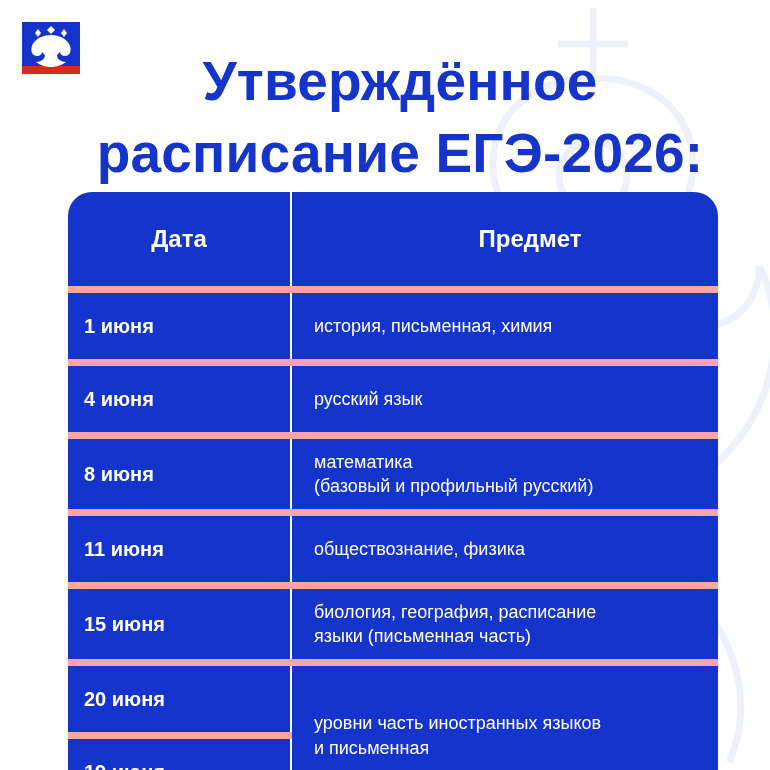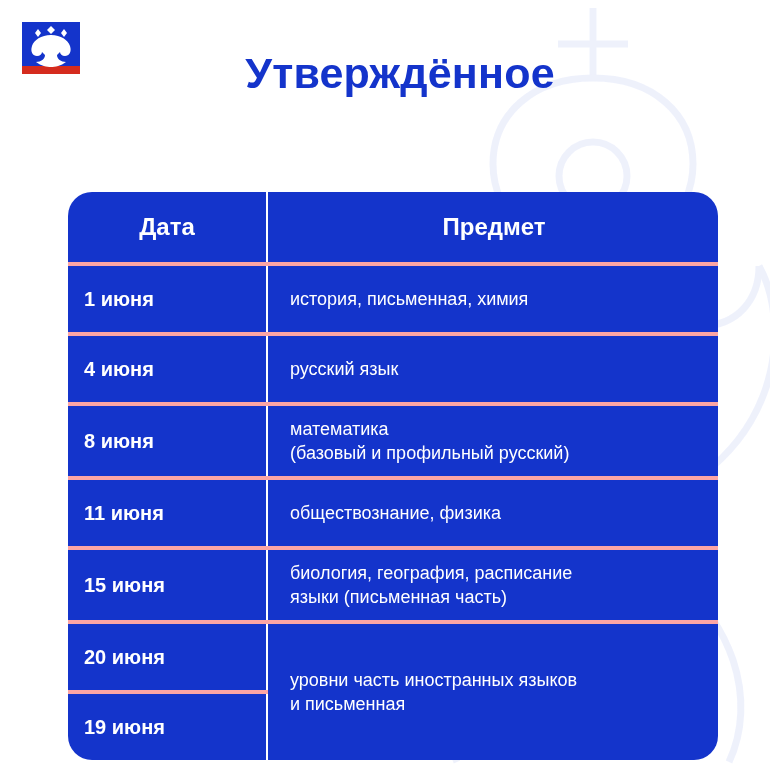--- a/index.html
+++ b/index.html
@@ -41,21 +41,21 @@
   }
   .logo svg { display: block; width: 100%; height: 100%; }
 
   .title {
     position: absolute;
     left: 60px;
     top: 46px;
     width: 680px;
     text-align: center;
     color: #1434CB;
-    font-size: 43px;
+    font-size: 55px;
     line-height: 1.30;
     font-weight: bold;
     letter-spacing: 0.2px;
   }
   .title .line { display: block; }
 
   .table-wrap {
     position: absolute;
     left: 68px;
     top: 192px;
@@ -65,36 +65,36 @@
     background: #1434CB;
   }
   table.schedule {
     width: 100%;
     border-collapse: collapse;
     table-layout: fixed;
   }
   table.schedule th, table.schedule td {
     vertical-align: middle;
     color: #ffffff;
-    padding: 0;
+    padding: 12px;
   }
   .col-date { width: 198px; }
   .col-subj { width: 452px; }
 
   thead th {
     height: 70px;
     font-size: 24px;
     font-weight: bold;
     text-align: center;
     color: #ffffff;
   }
   thead th.col-subj { border-left: 2px solid #ffffff; margin-top: 21px; }
 
   tbody td {
-    border-top: 4px solid #fca5a5;
+    border-top: 7px solid #fca5a5;
     font-size: 18px;
     line-height: 1.35;
   }
   tbody td.date-cell {
     padding: 0 0 0 16px;
     font-size: 20px;
     font-weight: bold;
     text-align: left;
     height: 66px;
   }
@@ -146,20 +146,21 @@
           <path d="M42 7 l3 4 -3 4 -3 -4 z"></path>
           <path d="M29 13 c10 0 17 5 19 11 c2 6 -1 10 -5 10 c-3 0 -5 -2 -5 -4 l-3 3 c0 4 4 7 9 7 c-5 4 -11 5 -15 5 c-4 0 -10 -1 -15 -5 c5 0 9 -3 9 -7 l-3 -3 c0 2 -2 4 -5 4 c-4 0 -7 -4 -5 -10 c2 -6 9 -11 19 -11 z"></path>
           <rect x="26" y="24" width="6" height="13" rx="1"></rect>
         </g>
       </g>
     </svg>
   </div>
 
   <div class="title">
     <span class="line">Утверждённое</span>
+    <span class="line">расписание ЕГЭ-2026:</span>
   </div>
 
   <div class="table-wrap">
     <table class="schedule">
       <thead>
         <tr>
           <th class="col-date">Дата</th>
           <th class="col-subj">Предмет</th>
         </tr>
       </thead>

